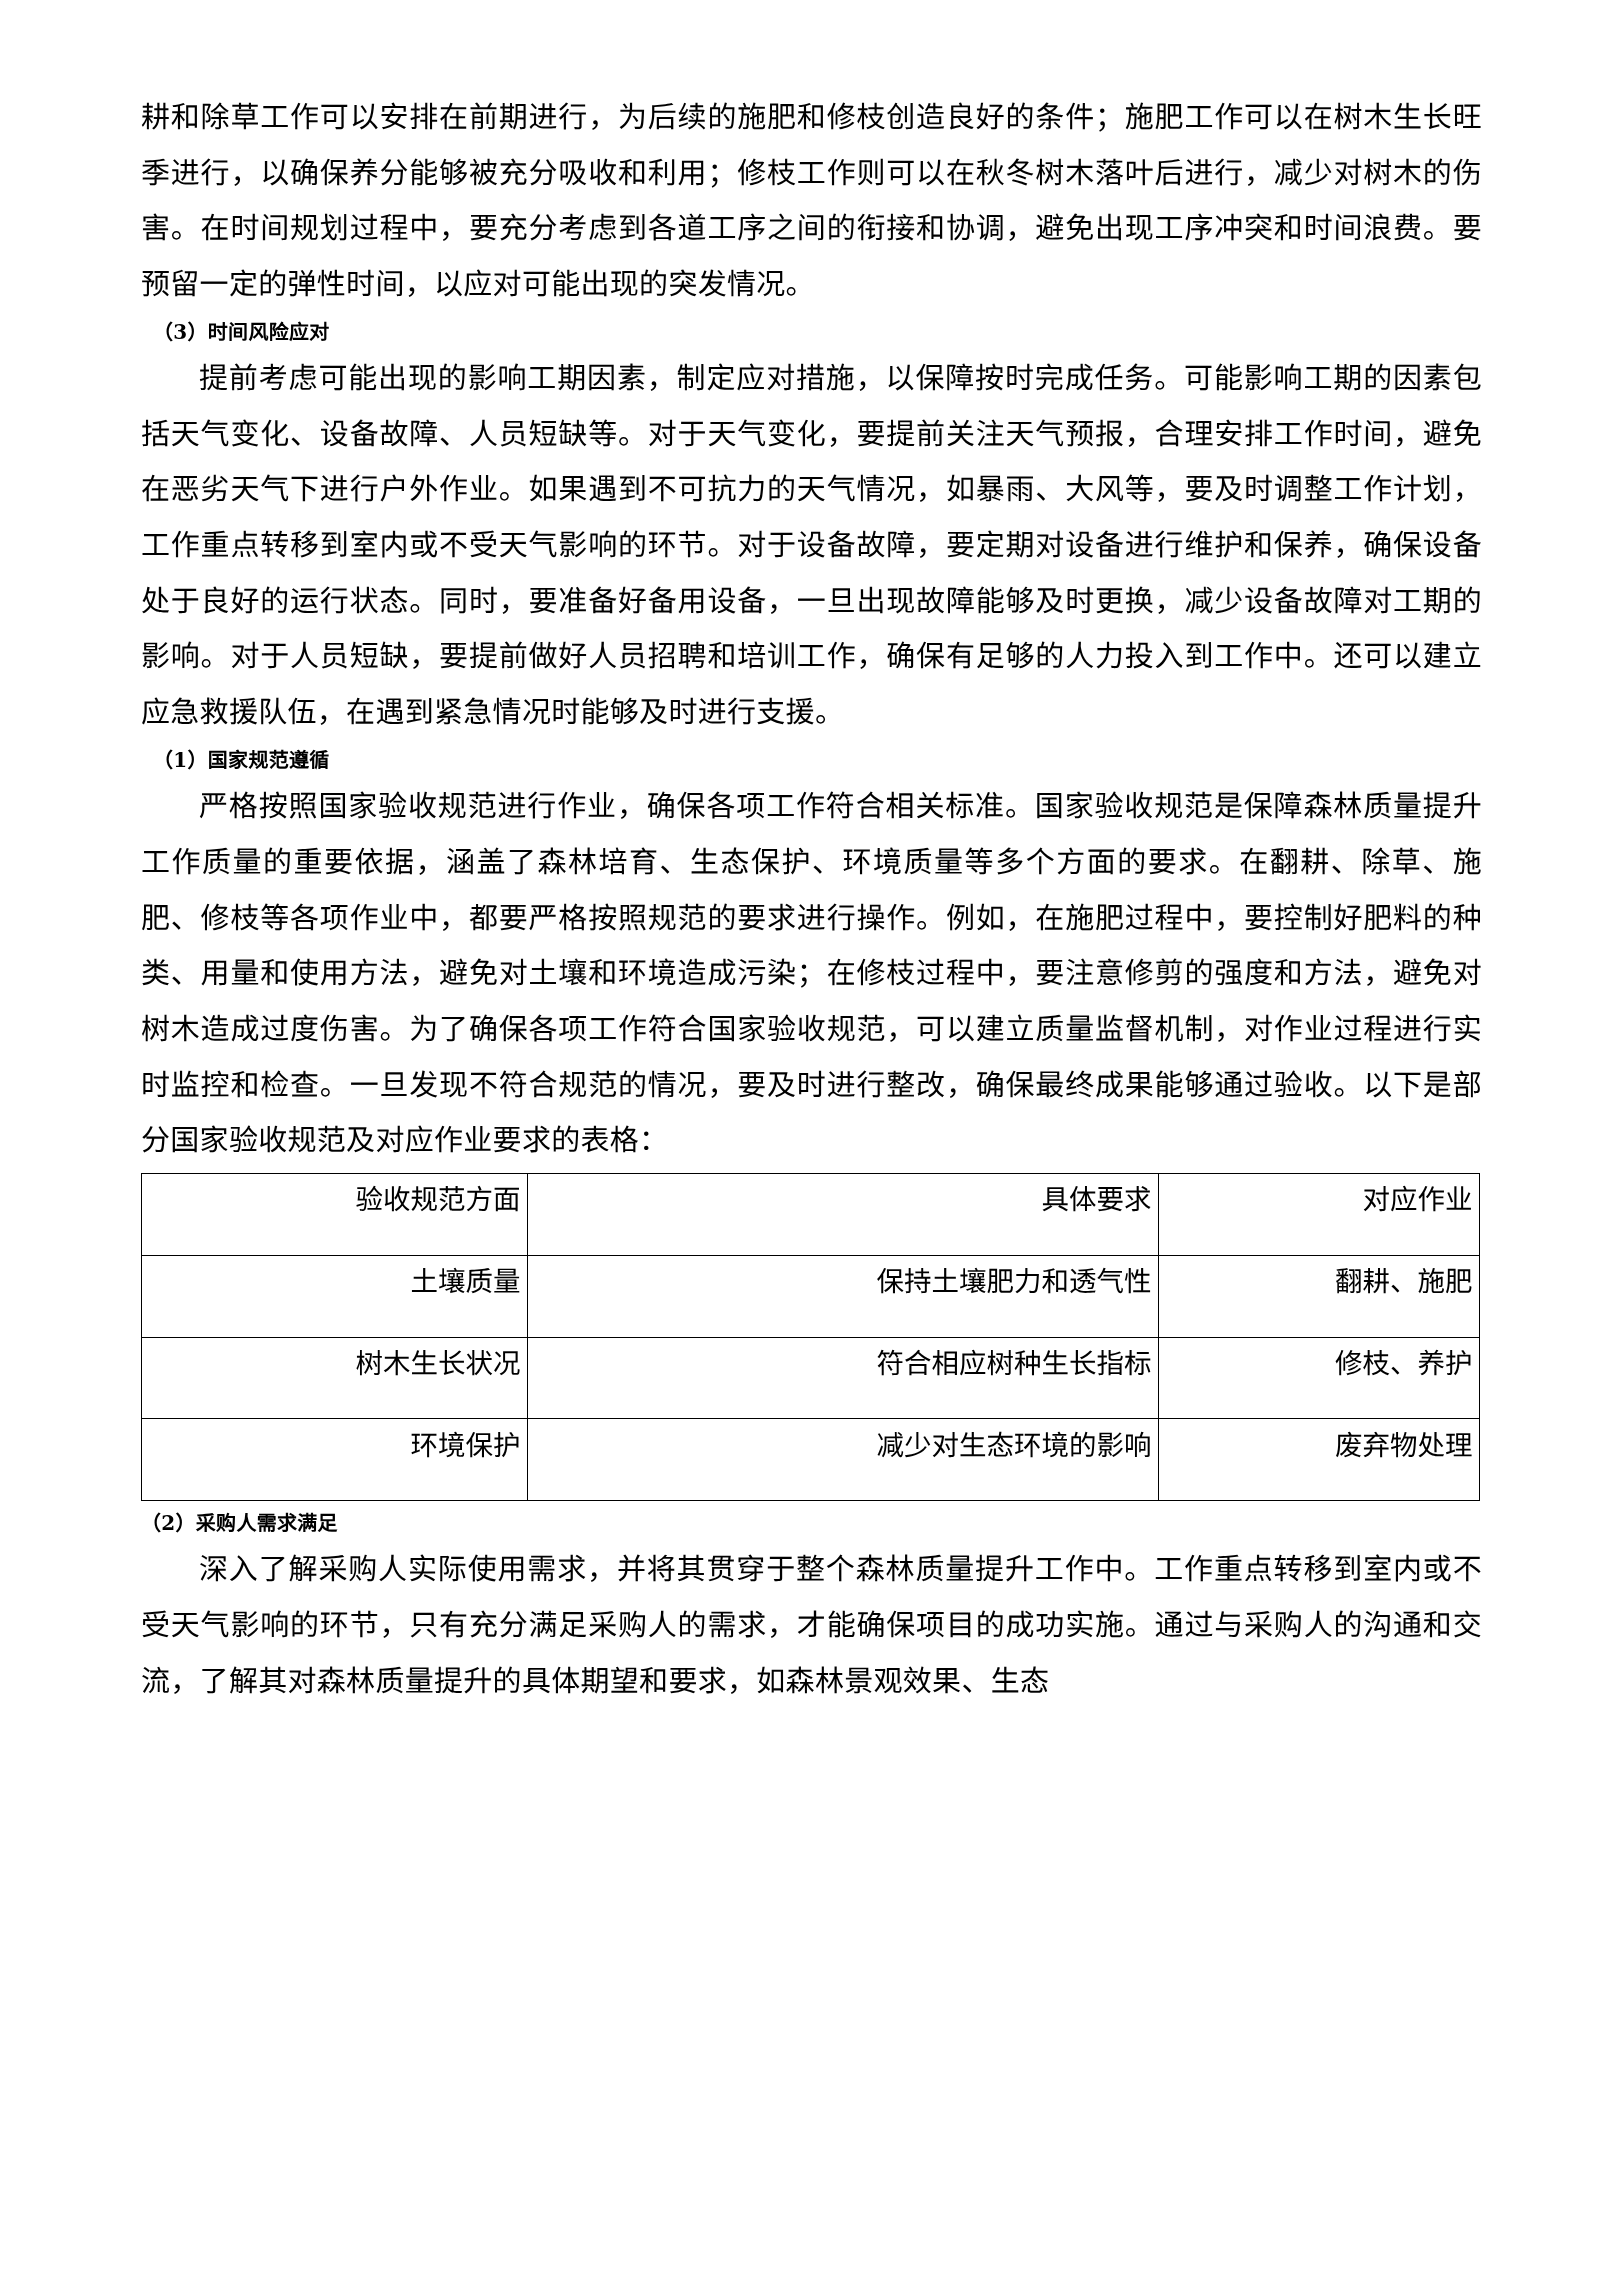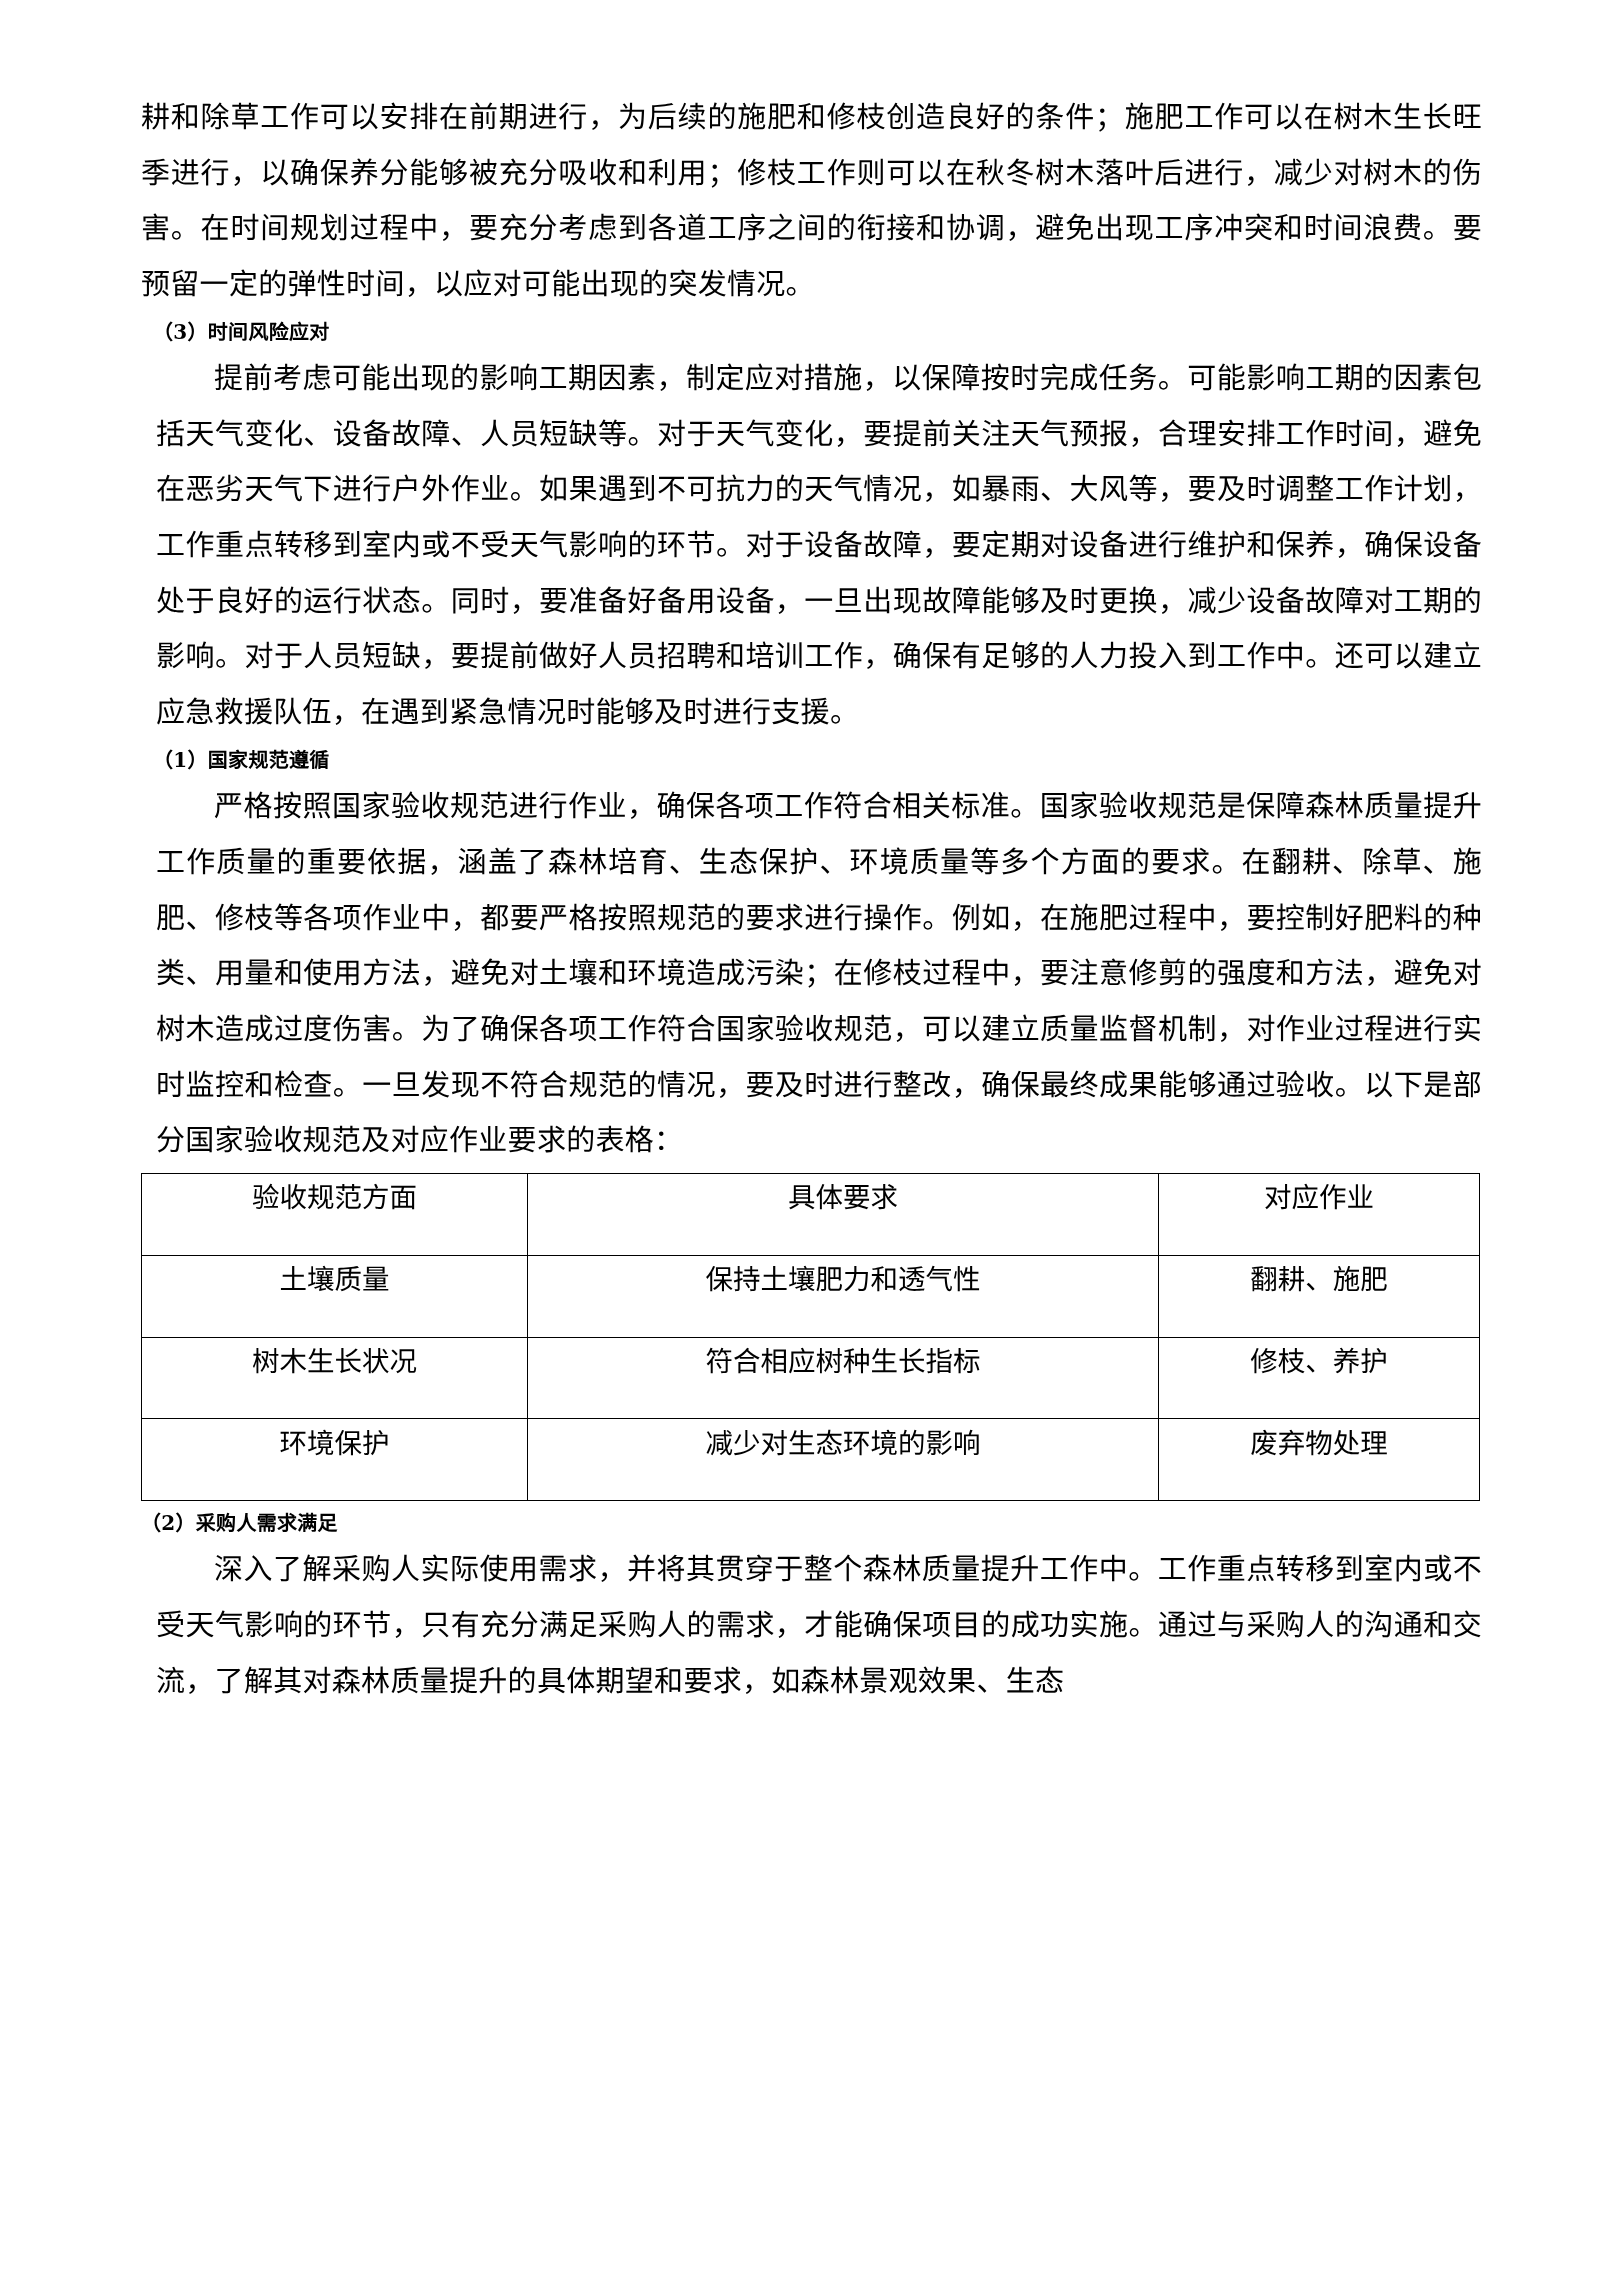--- a/index.html
+++ b/index.html
@@ -24,21 +24,20 @@
     font-size: 29px;
     line-height: 1.92;
     text-align: justify;
     text-justify: inter-ideograph;
     letter-spacing: 0.3px;
     margin: 0;
   }
 
   .para-indent {
     text-indent: 2em;
-    margin-left: 15px;
   }
 
   .heading {
     font-size: 20px;
     line-height: 1.92;
     font-weight: bold;
     margin: 0;
     letter-spacing: 0.3px;
   }
 
@@ -57,23 +56,23 @@
     border-collapse: collapse;
     table-layout: fixed;
     font-size: 27.5px;
     line-height: 1.5;
   }
 
   table.spec-table td {
     border: 1.3px solid #000000;
     height: 60px;
     padding: 5.2px 6.5px 15.7px 6.5px;
-    text-align: center;
+    text-align: right;
     vertical-align: top;
-    font-family: Liberation Mono, monospace;
+    font-family: Liberation Serif, serif;
   }
 
   table.spec-table col.c1 { width: 386px; }
   table.spec-table col.c2 { width: 631px; }
   table.spec-table col.c3 { width: 321px; }
 
   .tbl-wrap {
     margin-left: 0px;
   }
 </style>

